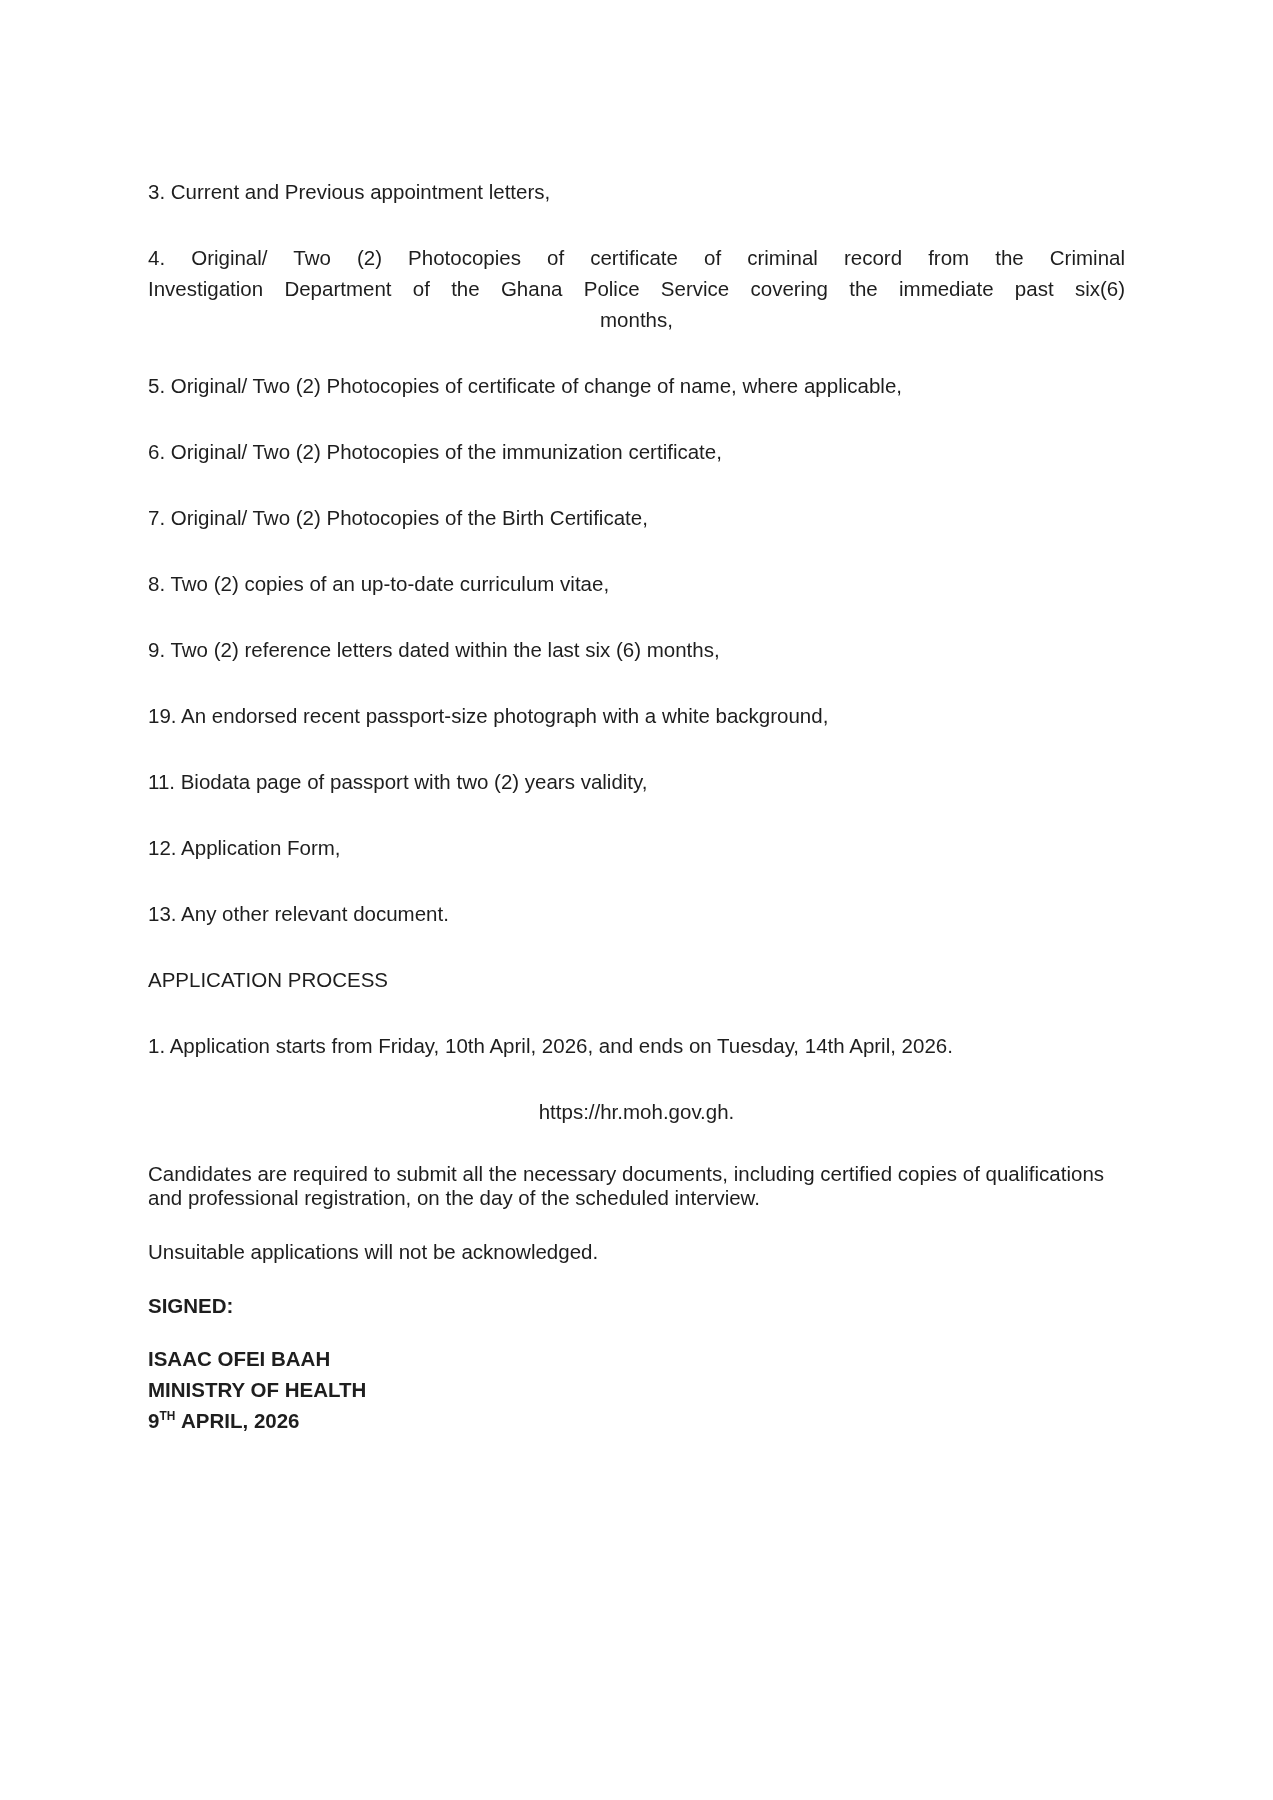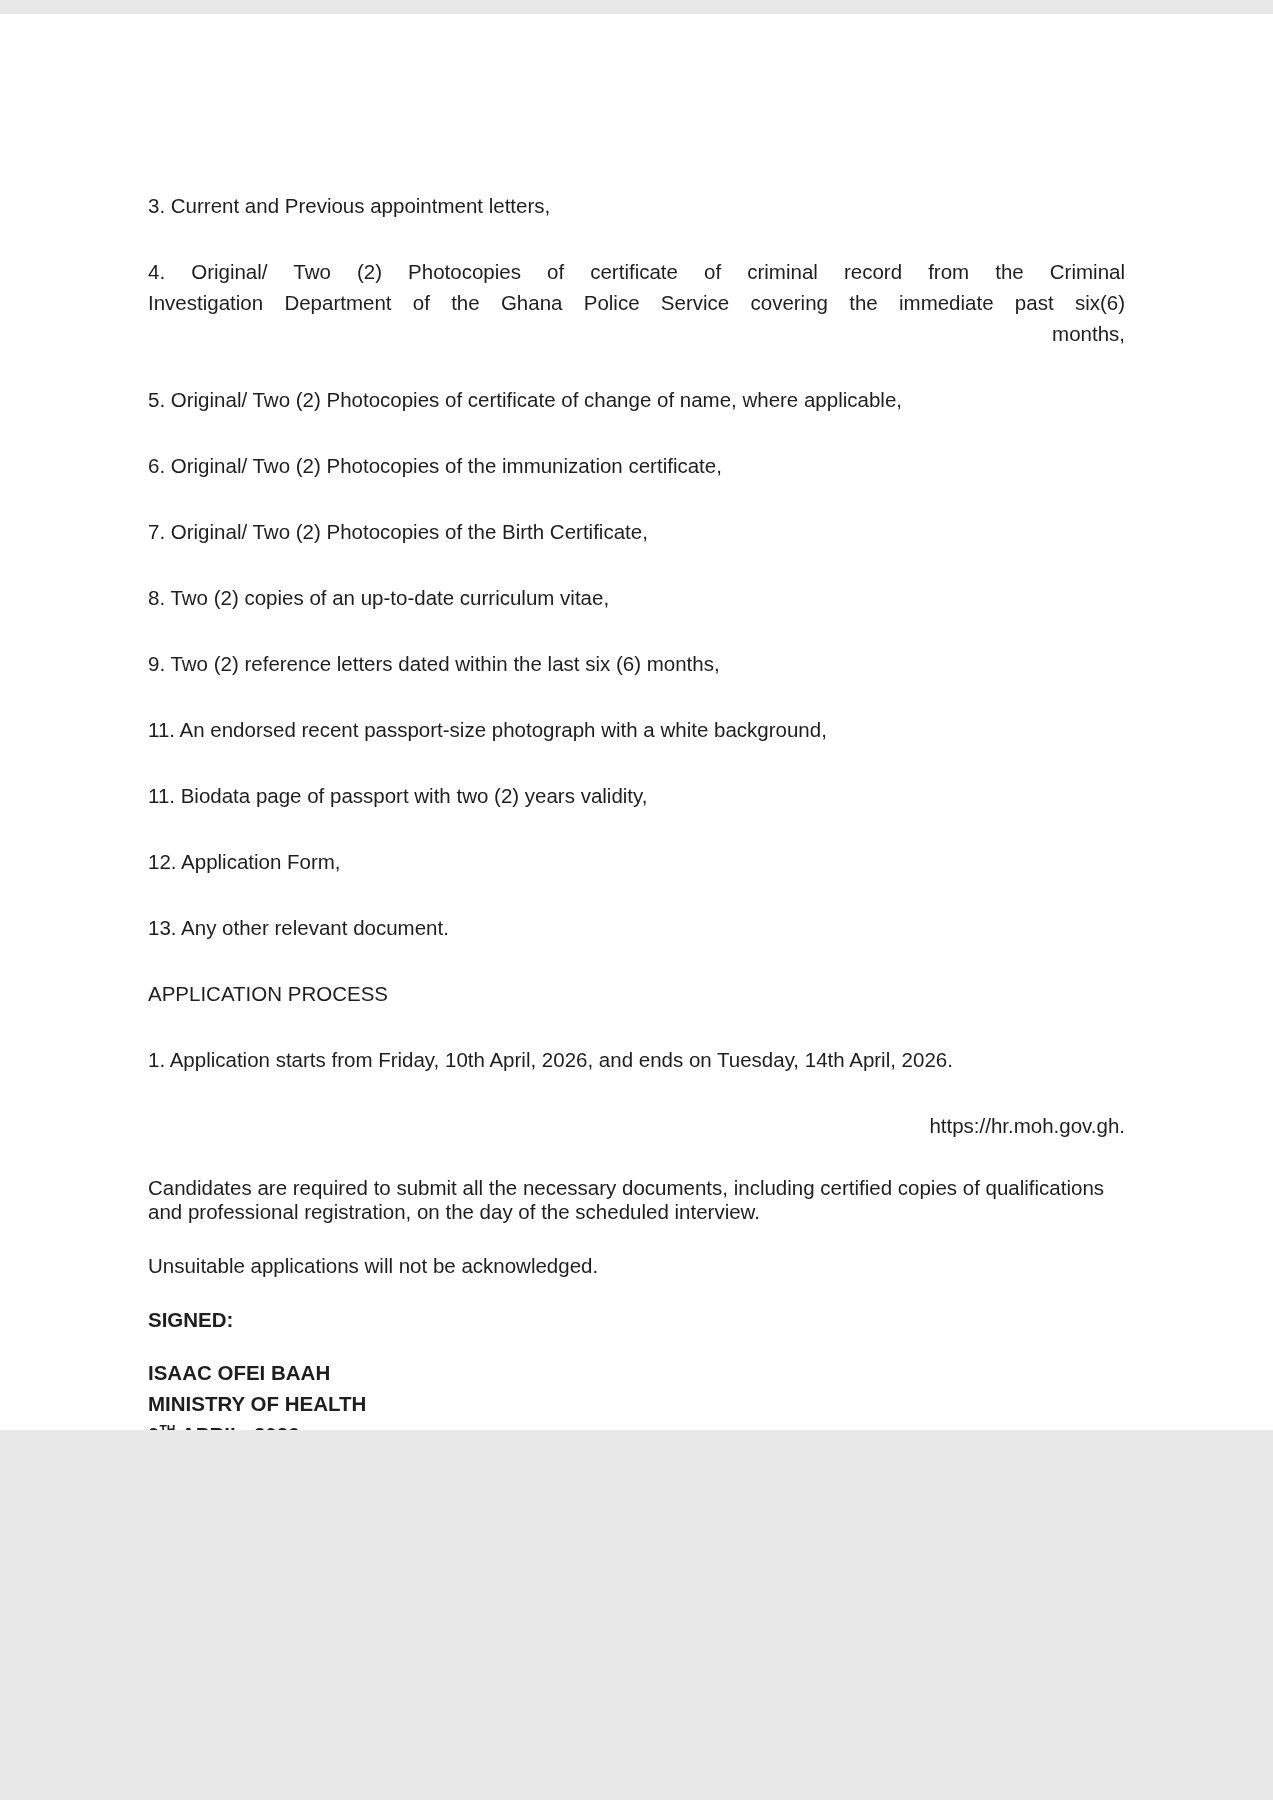--- a/index.html
+++ b/index.html
@@ -3,22 +3,22 @@
 <meta charset="utf-8">
 <style>
   html, body {
     margin: 0;
     padding: 0;
     background: #e8e8e8;
   }
   .page {
     position: relative;
     width: 1273px;
-    height: 1416px;
-    margin: 14px auto;
+    height: 1800px;
+    margin: 0 auto;
     background: #ffffff;
     color: #1e1e1e;
     font-family: "Liberation Sans", "DejaVu Sans", sans-serif;
     font-size: 20.5px;
     overflow: hidden;
   }
   .content {
     position: absolute;
     left: 148px;
     top: 176px;
@@ -28,21 +28,21 @@
     margin: 0 0 35px 0;
     line-height: 31px;
     text-align: left;
   }
   .jl {
     text-align: justify;
     text-align-last: justify;
     line-height: 31px;
   }
   .jl-last {
-    text-align: right;
+    text-align: center;
     text-align-last: auto;
   }
   .heading {
     font-weight: 400;
   }
   .loose {
     line-height: 24px;
     margin-bottom: 26px;
   }
   .mb-sm {
@@ -87,21 +87,21 @@
     <p class="para">5. Original/ Two (2) Photocopies of certificate of change of name, where applicable,</p>
 
     <p class="para">6. Original/ Two (2) Photocopies of the immunization certificate,</p>
 
     <p class="para">7. Original/ Two (2) Photocopies of the Birth Certificate,</p>
 
     <p class="para">8. Two (2) copies of an up-to-date curriculum vitae,</p>
 
     <p class="para">9. Two (2) reference letters dated within the last six (6) months,</p>
 
-    <p class="para">11. An endorsed recent passport-size photograph with a white background,</p>
+    <p class="para">19. An endorsed recent passport-size photograph with a white background,</p>
 
     <p class="para">11. Biodata page of passport with two (2) years validity,</p>
 
     <p class="para">12. Application Form,</p>
 
     <p class="para">13. Any other relevant document.</p>
 
     <p class="para heading">APPLICATION PROCESS</p>
 
     <p class="para">1. Application starts from Friday, 10th April, 2026, and ends on Tuesday, 14th April, 2026.</p>

